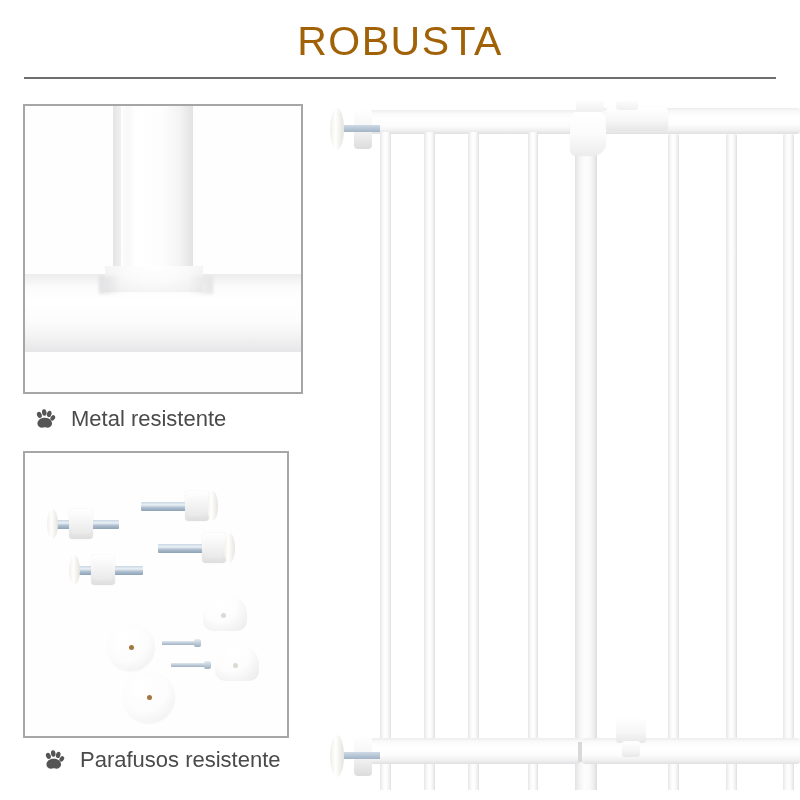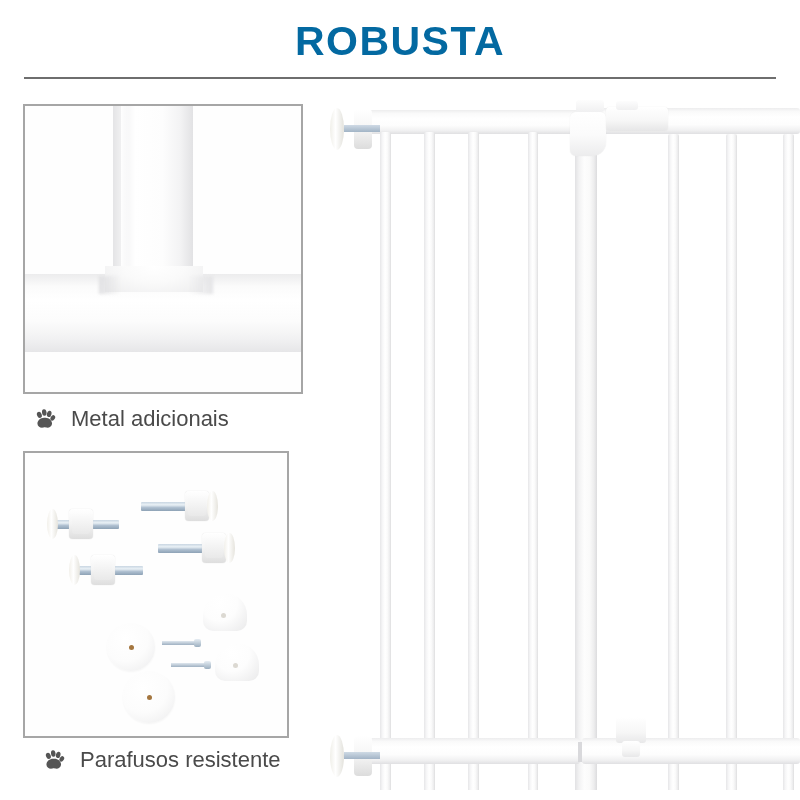--- a/index.html
+++ b/index.html
@@ -21,22 +21,22 @@
 
   
   #page-title {
     position: absolute;
     left: 0;
     top: 18px;
     width: 800px;
     text-align: center;
     font-size: 41px;
     letter-spacing: 1.5px;
-    color: #0369a1;
-    font-weight: 700;
+    color: #a16207;
+    font-weight: 400;
     line-height: 46px;
   }
 
   #title-divider {
     position: absolute;
     left: 24px;
     top: 77px;
     width: 752px;
     height: 2px;
     background: #6e6e6e;
@@ -338,21 +338,21 @@
   </div>
 
   <div id="caption-metal" class="caption">
     <svg class="paw-icon" viewBox="0 0 32 32">
       <ellipse cx="8.5" cy="10.5" rx="3.1" ry="4.3" fill="#555555" transform="rotate(-22 8.5 10.5)"></ellipse>
       <ellipse cx="15.0" cy="7.4" rx="3.0" ry="4.4" fill="#555555" transform="rotate(-7 15 7.4)"></ellipse>
       <ellipse cx="21.6" cy="9.2" rx="3.0" ry="4.3" fill="#555555" transform="rotate(14 21.6 9.2)"></ellipse>
       <ellipse cx="26.4" cy="14.6" rx="2.8" ry="3.9" fill="#555555" transform="rotate(32 26.4 14.6)"></ellipse>
       <path d="M16.6 14.2c5.0 0 8.8 3.7 8.8 7.8 0 3.6-3.0 5.6-6.4 5.6-1.6 0-2.3-.5-3.4-.5s-1.8.5-3.4.5c-3.4 0-6.3-2.0-6.3-5.6 0-4.1 3.9-7.8 8.8-7.8z" fill="#555555"></path>
     </svg>
-    <span>Metal adicionais</span>
+    <span>Metal resistente</span>
   </div>
 
   <div id="panel-screws" class="photo-panel">
     <div class="kit-stage">
 
       <div class="bolt" style="left:22px; top:58px; width:72px;">
         <div class="rod" style="left:8px;  width:64px;"></div>
         <div class="washer" style="left:0px;"></div>
         <div class="nut" style="left:22px;"></div>
       </div>

